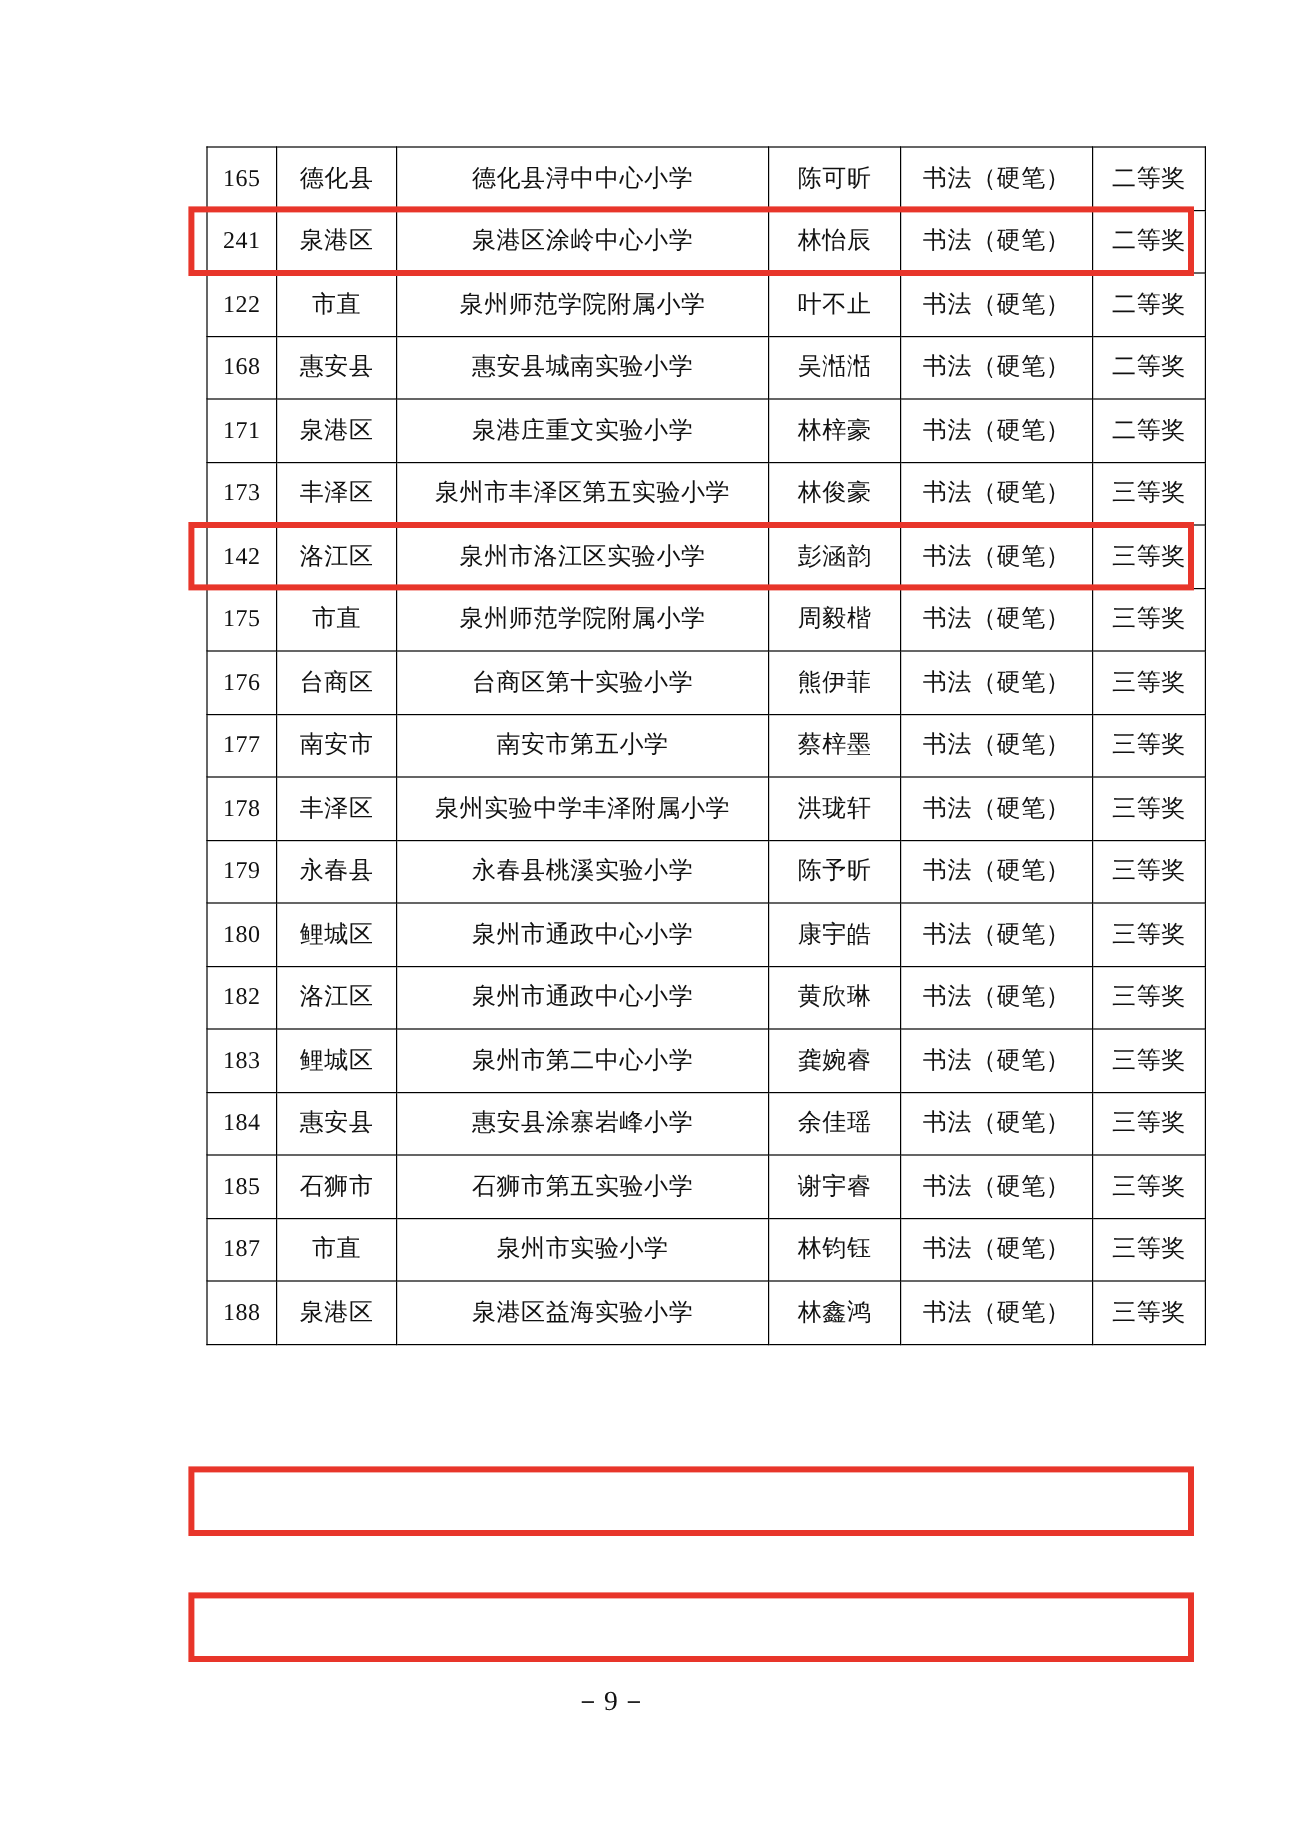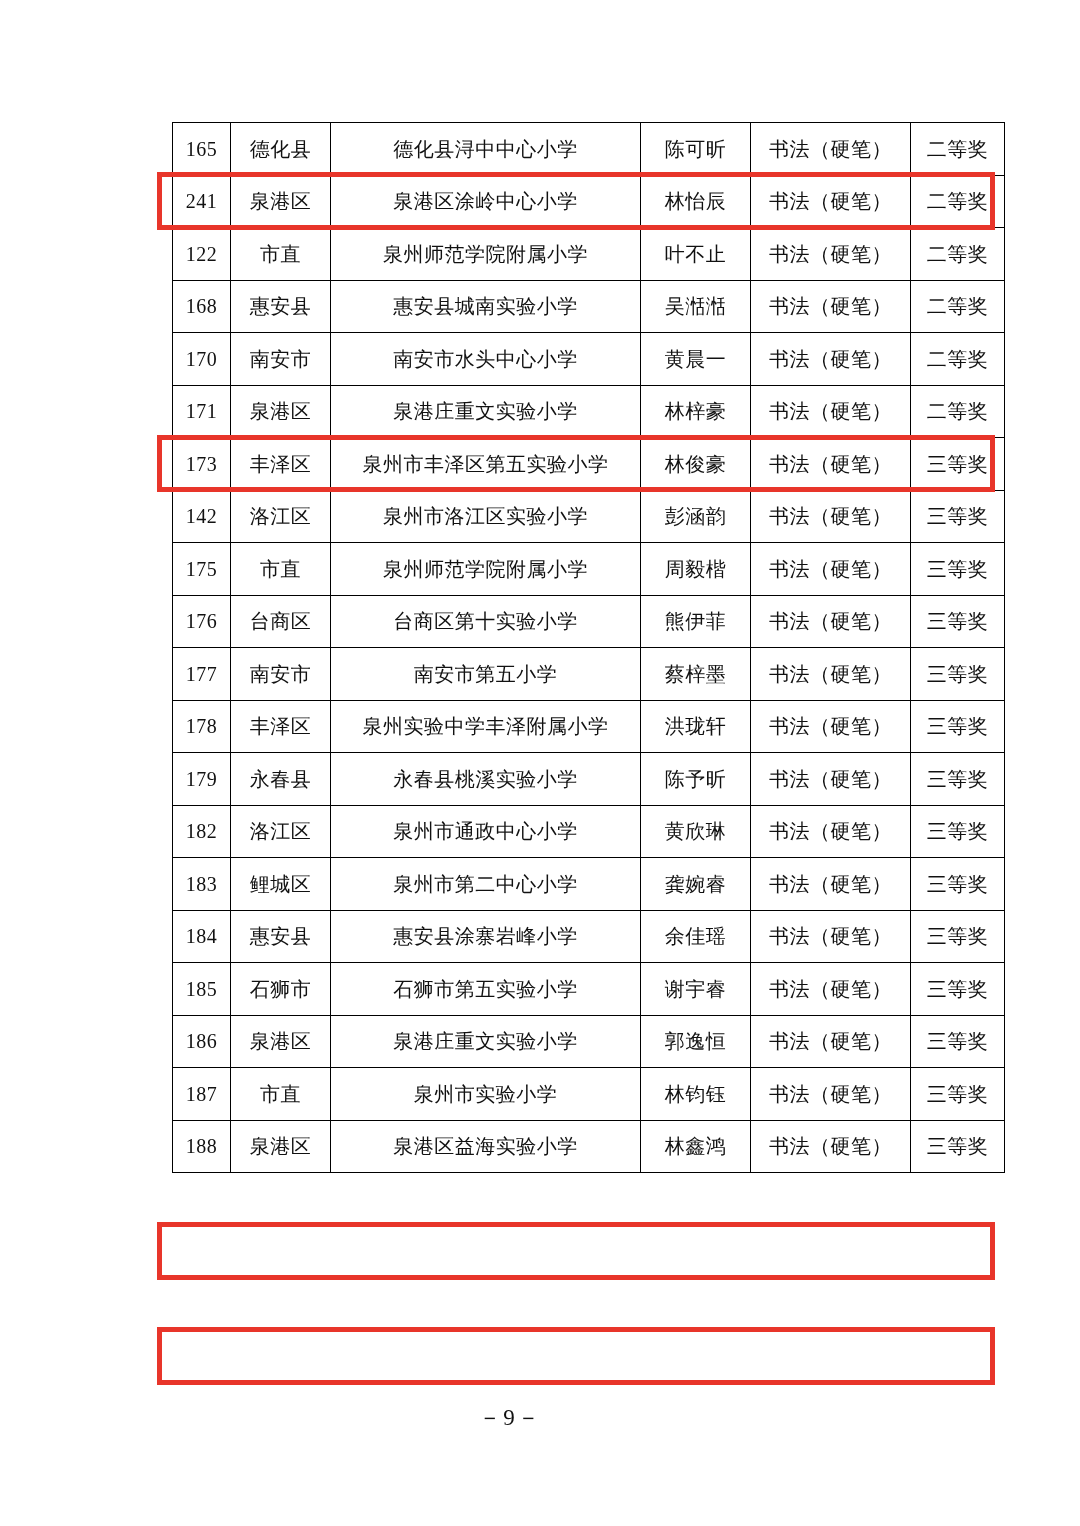--- a/index.html
+++ b/index.html
@@ -119,28 +119,20 @@
             <td>二等奖</td>
           </tr>
           <tr>
             <td class="cell-no">168</td>
             <td>惠安县</td>
             <td class="cell-school">惠安县城南实验小学</td>
             <td>吴湉湉</td>
             <td>书法（硬笔）</td>
             <td>二等奖</td>
           </tr>
-          <tr>
-            <td class="cell-no">170</td>
-            <td>南安市</td>
-            <td class="cell-school">南安市水头中心小学</td>
-            <td>黄晨一</td>
-            <td>书法（硬笔）</td>
-            <td>二等奖</td>
-          </tr>
           <tr class="hl">
             <td class="cell-no">171</td>
             <td>泉港区</td>
             <td class="cell-school">泉港庄重文实验小学</td>
             <td>林梓豪</td>
             <td>书法（硬笔）</td>
             <td>二等奖</td>
           </tr>
           <tr>
             <td class="cell-no">173</td>
@@ -192,20 +184,28 @@
           </tr>
           <tr>
             <td class="cell-no">179</td>
             <td>永春县</td>
             <td class="cell-school">永春县桃溪实验小学</td>
             <td>陈予昕</td>
             <td>书法（硬笔）</td>
             <td>三等奖</td>
           </tr>
           <tr>
+            <td class="cell-no">180</td>
+            <td>鲤城区</td>
+            <td class="cell-school">泉州市通政中心小学</td>
+            <td>康宇皓</td>
+            <td>书法（硬笔）</td>
+            <td>三等奖</td>
+          </tr>
+          <tr>
             <td class="cell-no">182</td>
             <td>洛江区</td>
             <td class="cell-school">泉州市通政中心小学</td>
             <td>黄欣琳</td>
             <td>书法（硬笔）</td>
             <td>三等奖</td>
           </tr>
           <tr>
             <td class="cell-no">183</td>
             <td>鲤城区</td>
@@ -220,28 +220,20 @@
             <td class="cell-school">惠安县涂寨岩峰小学</td>
             <td>余佳瑶</td>
             <td>书法（硬笔）</td>
             <td>三等奖</td>
           </tr>
           <tr>
             <td class="cell-no">185</td>
             <td>石狮市</td>
             <td class="cell-school">石狮市第五实验小学</td>
             <td>谢宇睿</td>
-            <td>书法（硬笔）</td>
-            <td>三等奖</td>
-          </tr>
-          <tr class="hl">
-            <td class="cell-no">186</td>
-            <td>泉港区</td>
-            <td class="cell-school">泉港庄重文实验小学</td>
-            <td>郭逸恒</td>
             <td>书法（硬笔）</td>
             <td>三等奖</td>
           </tr>
           <tr>
             <td class="cell-no">187</td>
             <td>市直</td>
             <td class="cell-school">泉州市实验小学</td>
             <td>林钧钰</td>
             <td>书法（硬笔）</td>
             <td>三等奖</td>

